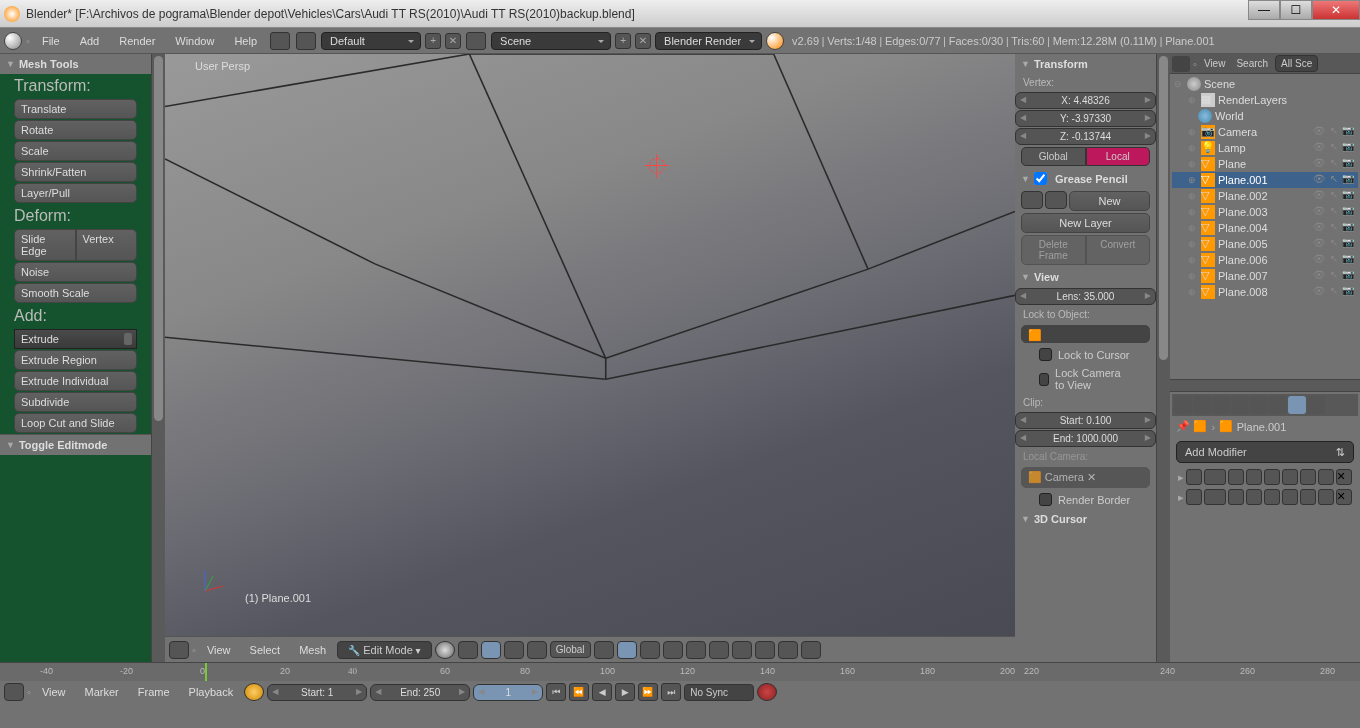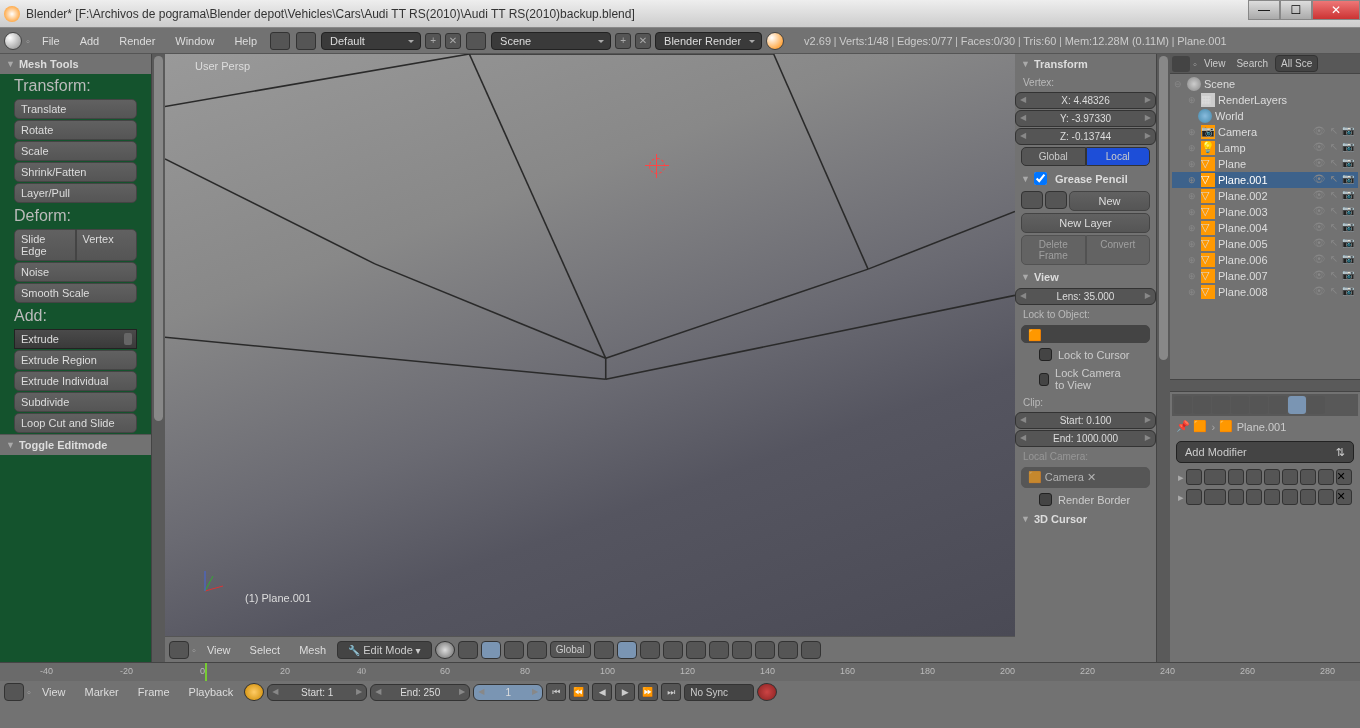--- a/index.html
+++ b/index.html
@@ -10,21 +10,21 @@
 .winbtns{position:absolute;right:0;top:0;display:flex}
 .winbtn{width:32px;height:20px;background:linear-gradient(#ddd,#aaa);border:1px solid #888;display:flex;align-items:center;justify-content:center;font-size:12px}
 .winbtn.cls{background:linear-gradient(#e77,#c33);color:#fff;width:48px}
 .topbar{height:26px;background:#727272;display:flex;align-items:center;padding:2px 4px;border-bottom:1px solid #555;gap:4px}
 .ico-sphere{width:18px;height:18px;background:radial-gradient(circle at 30% 30%,#fff,#888);border-radius:50%;border:1px solid #444}
 .menu-item{padding:3px 8px;color:#ddd;cursor:default}
 .layoutbtn{width:20px;height:18px;background:#555;border:1px solid #333;border-radius:3px;margin:0 1px}
 .dropdown{background:#3a3a3a;border:1px solid #222;border-radius:4px;padding:2px 20px 2px 8px;color:#ddd;min-width:100px;position:relative}
 .dropdown::after{content:"";position:absolute;right:6px;top:7px;border:3px solid transparent;border-top-color:#aaa}
 .xbtn{width:16px;height:16px;background:#555;border:1px solid #333;border-radius:3px;color:#aaa;display:flex;align-items:center;justify-content:center;font-size:10px}
-.stats{color:#ccc;font-size:10px;margin-left:16px}
+.stats{color:#ccc;font-size:10px;margin-left:4px}
 .main{display:flex;height:608px}
 .toolshelf{width:165px;background:#14532d;display:flex;flex-direction:column;overflow:hidden}
 .panel-hdr{background:#727272;padding:4px 6px;color:#ddd;font-weight:bold;display:flex;align-items:center;gap:4px}
 .panel-hdr::before{content:"▼";font-size:9px;color:#aaa}
 .section-lbl{padding:3px 14px;color:#bbb;font-size:16px}
 .btn{background:linear-gradient(#616161,#555);border:1px solid #444;border-radius:5px;padding:3px 6px;color:#ddd;margin:1px 14px;cursor:default;font-size:11px}
 .btn-row{display:flex;margin:1px 14px;gap:0}
 .btn-row .btn{margin:0;flex:1;border-radius:0}
 .btn-row .btn:first-child{border-radius:5px 0 0 5px}
 .btn-row .btn:last-child{border-radius:0 5px 5px 0}
@@ -43,21 +43,21 @@
 .wireframe{position:absolute;inset:0}
 .wireframe line{stroke:#2a2a2a;stroke-width:1.5}
 .npanel{width:155px;background:#727272;display:flex}
 .np-content{flex:1;overflow:hidden}
 .np-lbl{padding:3px 8px;color:#bbb;font-size:10px}
 .numfield{background:#555;border:1px solid #333;border-radius:6px;padding:2px 6px;color:#ddd;margin:1px 0;text-align:center;position:relative;font-size:10px}
 .numfield::before{content:"◀";position:absolute;left:4px;color:#888;font-size:8px}
 .numfield::after{content:"▶";position:absolute;right:4px;color:#888;font-size:8px}
 .toggle-row{display:flex;margin:2px 6px}
 .toggle-row .tg{flex:1;background:#555;border:1px solid #333;padding:3px;text-align:center;color:#ccc;font-size:10px}
-.toggle-row .tg.act{background:#1d4ed8}
+.toggle-row .tg.act{background:#be185d}
 .toggle-row .tg:first-child{border-radius:5px 0 0 5px}
 .toggle-row .tg:last-child{border-radius:0 5px 5px 0}
 .check{display:flex;align-items:center;padding:3px 24px;color:#ccc;gap:6px;font-size:10px}
 .check .cb{width:13px;height:13px;background:#444;border:1px solid #222;border-radius:3px}
 .outliner{width:190px;background:#727272;display:flex;flex-direction:column}
 .out-hdr{height:20px;background:#585858;display:flex;align-items:center;padding:2px;gap:3px;border-bottom:1px solid #444}
 .out-hdr .sm{width:18px;height:16px;background:#444;border-radius:3px}
 .out-hdr .txt{color:#ccc;padding:0 4px;font-size:10px}
 .tree{flex:1;overflow:auto;padding:2px;font-size:11px;max-height:305px}
 .tree-row{display:flex;align-items:center;padding:1px 2px;color:#ddd;gap:3px}
@@ -451,30 +451,30 @@
 </div>
 
 <div class="timeline">
   <div class="tl-ruler">
     <div class="tl-cursor"></div>
     <div id="ticks">
         <span class="tl-tick" style="left: 40px;">-40</span>
         <span class="tl-tick" style="left: 120px;">-20</span>
         <span class="tl-tick" style="left: 200px;">0</span>
         <span class="tl-tick" style="left: 280px;">20</span>
-        <span class="tl-tick" style="left: 357px; font-family: Liberation Serif, serif;">40</span>
+        <span class="tl-tick" style="left: 348px; font-family: Liberation Serif, serif;">40</span>
         <span class="tl-tick" style="left: 440px;">60</span>
         <span class="tl-tick" style="left: 520px;">80</span>
         <span class="tl-tick" style="left: 600px;">100</span>
         <span class="tl-tick" style="left: 680px;">120</span>
         <span class="tl-tick" style="left: 760px;">140</span>
         <span class="tl-tick" style="left: 840px;">160</span>
         <span class="tl-tick" style="left: 920px;">180</span>
         <span class="tl-tick" style="left: 1000px;">200</span>
-        <span class="tl-tick" style="left: 1080px;">220</span>
+        <span class="tl-tick" style="left: 1024px;">220</span>
         <span class="tl-tick" style="left: 1160px;">240</span>
         <span class="tl-tick" style="left: 1240px;">260</span>
         <span class="tl-tick" style="left: 1320px;">280</span>
       </div>
   </div>
   <div class="tl-hdr">
     <span class="vh-ico"></span>
     <span style="color:#aaa">◦</span>
     <span class="menu-item">View</span>
     <span class="menu-item">Marker</span>

